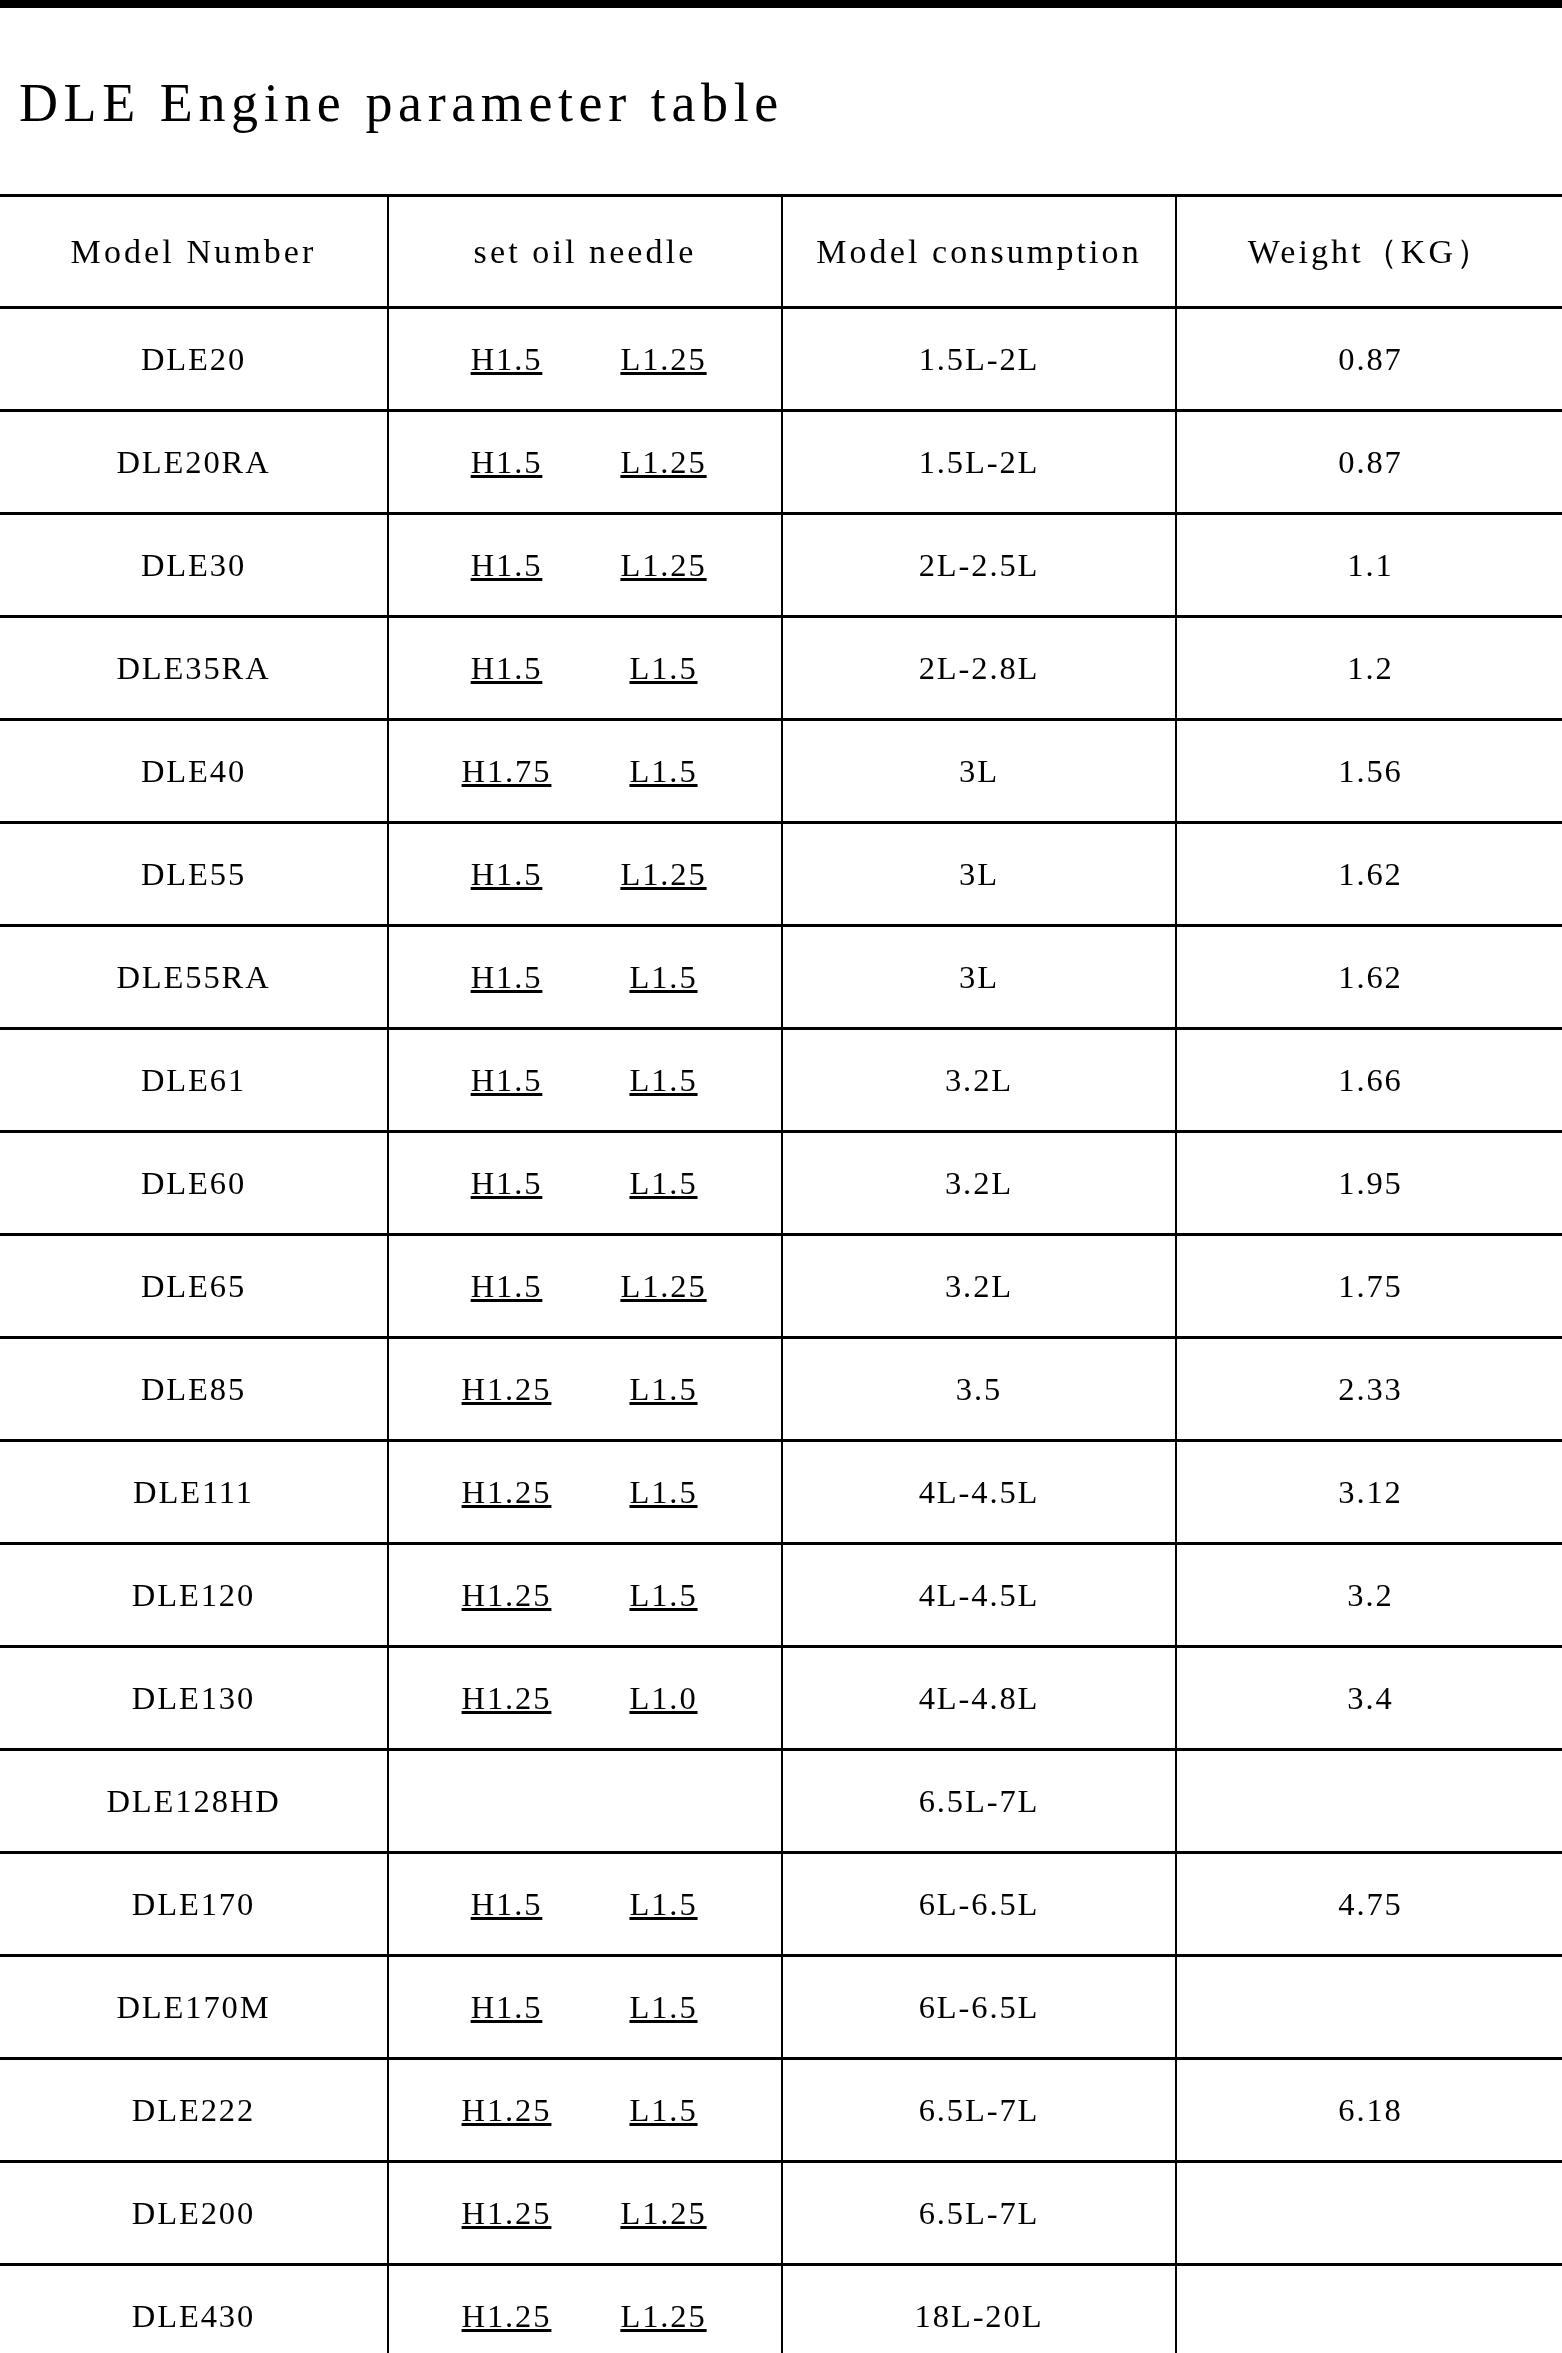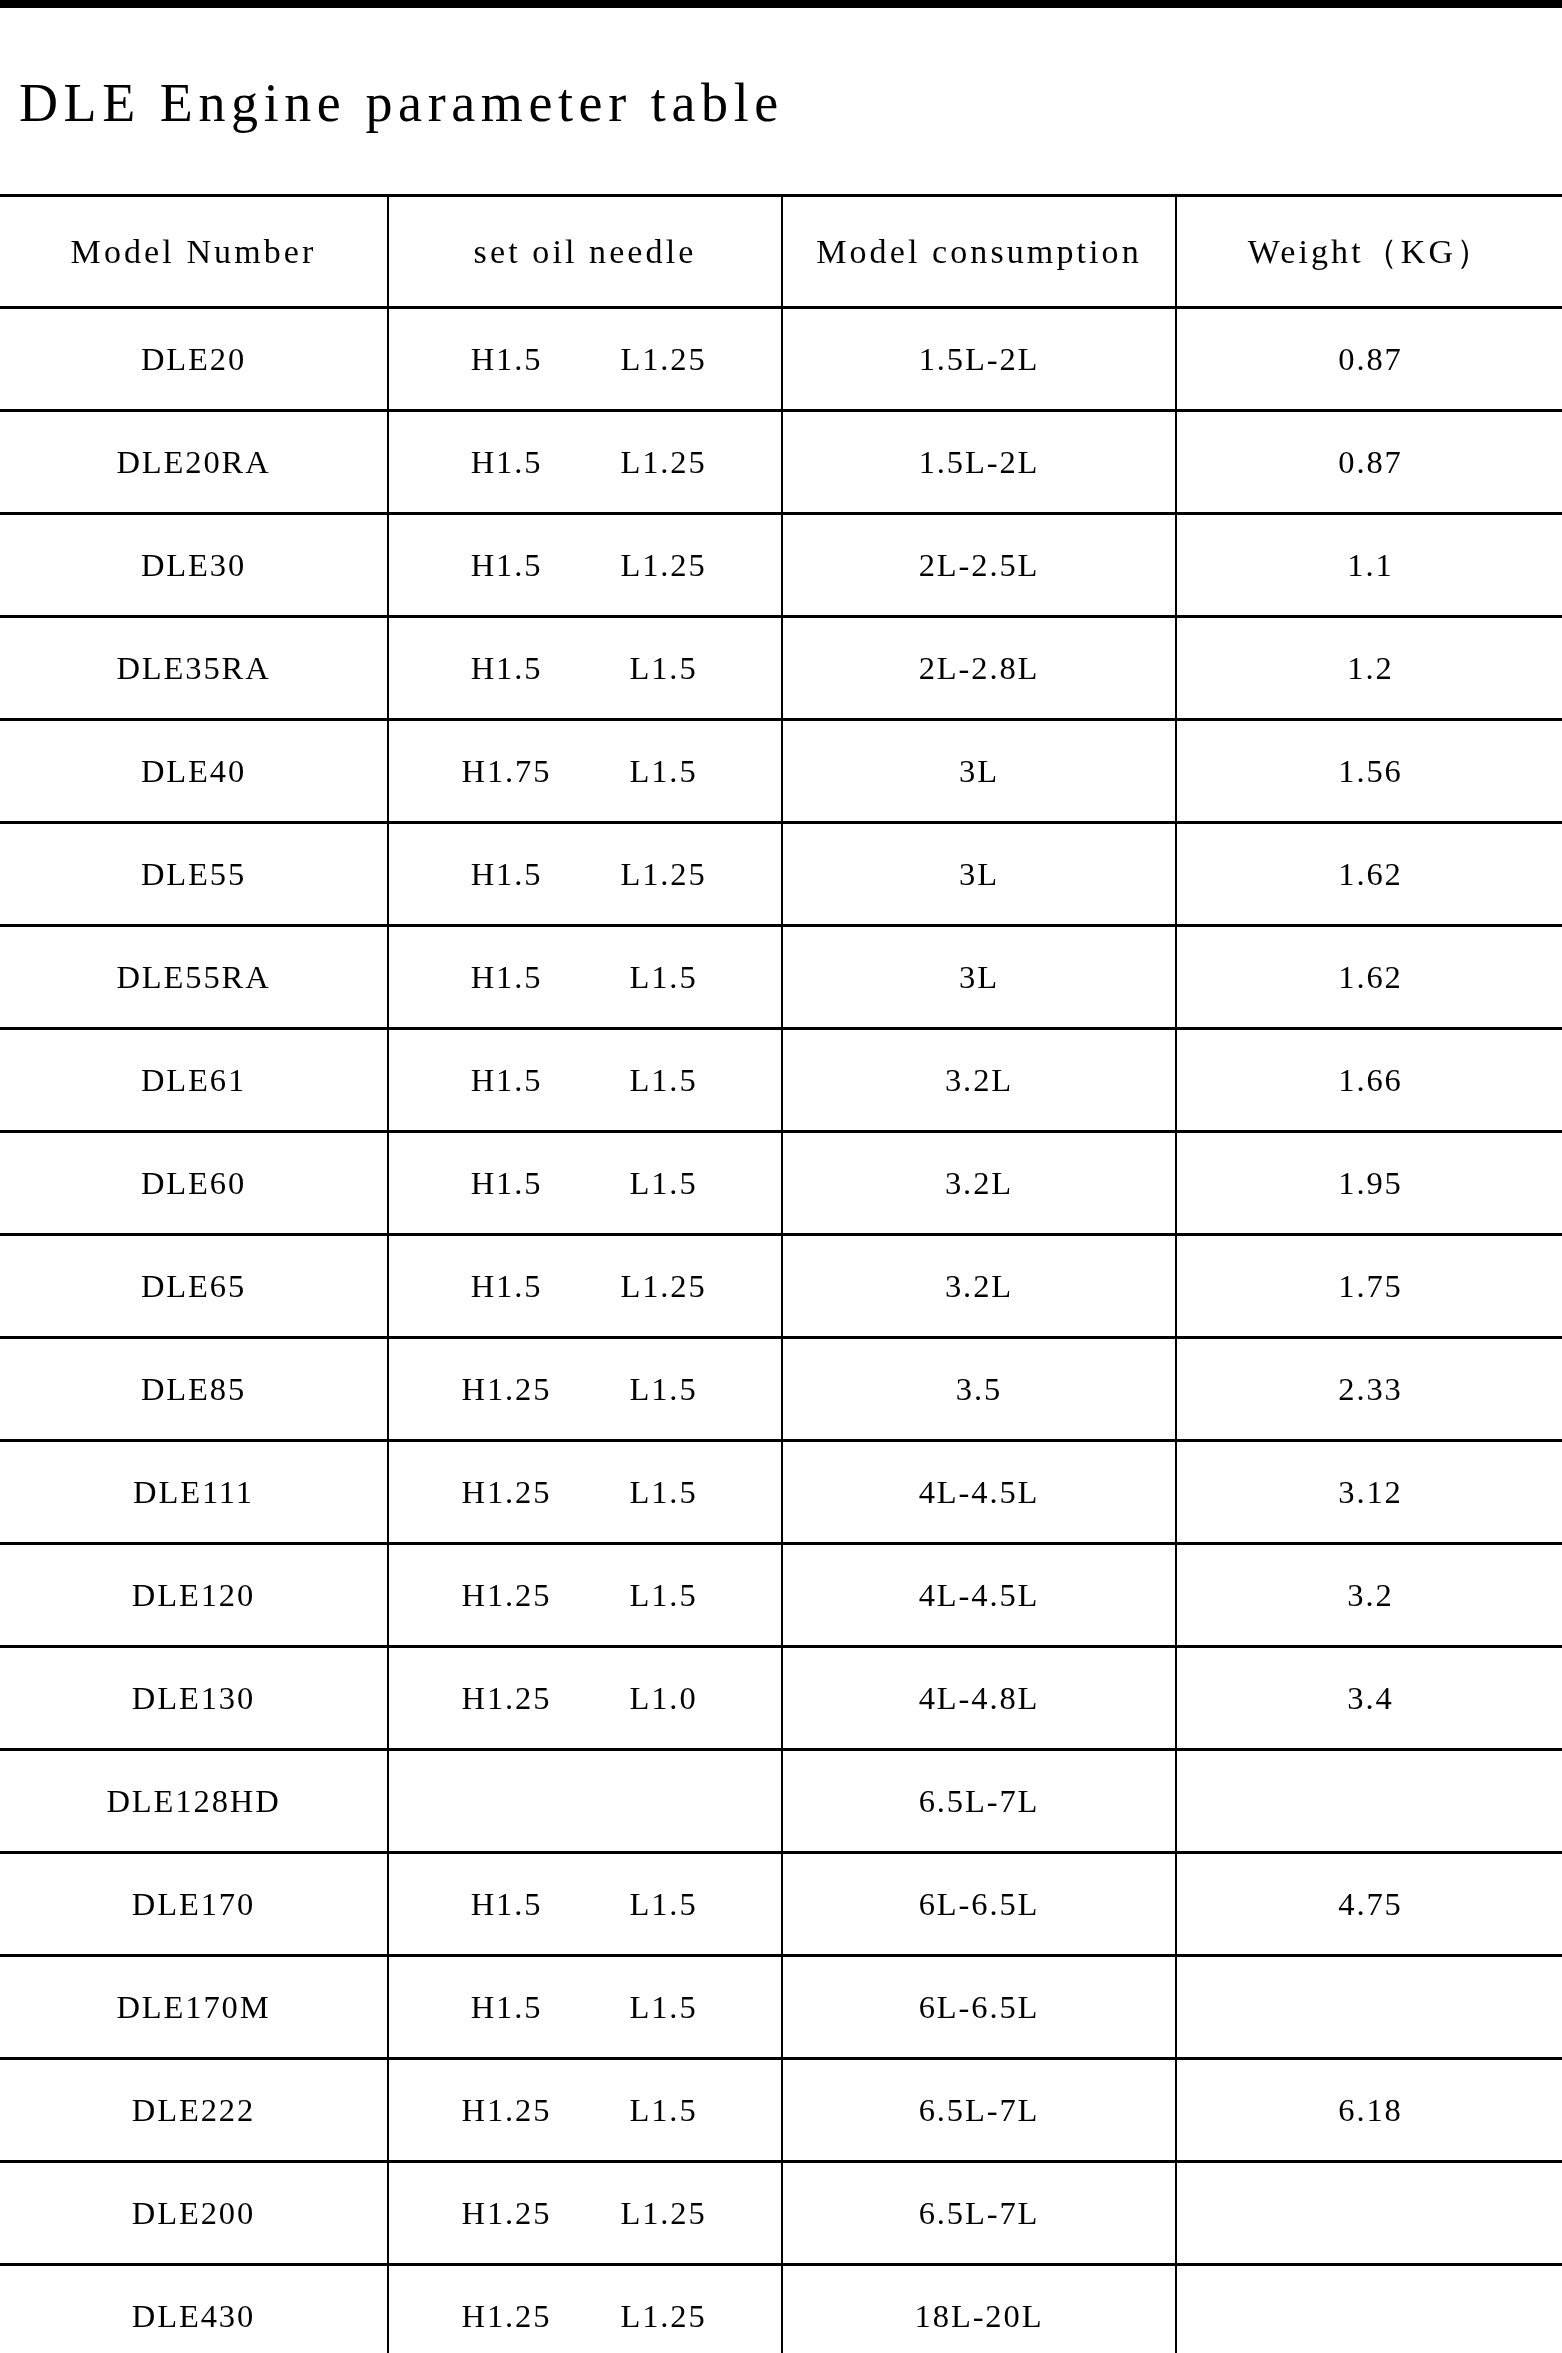--- a/index.html
+++ b/index.html
@@ -100,20 +100,21 @@
     letter-spacing: 1.9px;
     white-space: nowrap;
   }
 
   
   .needle-cell {
     display: flex;
     justify-content: center;
     align-items: center;
     width: 100%;
+    text-decoration: underline;
   }
   .needle-h {
     display: inline-block;
     min-width: 119px;
     text-align: center;
   }
   .needle-gap {
     display: inline-block;
     width: 38px;
   }

